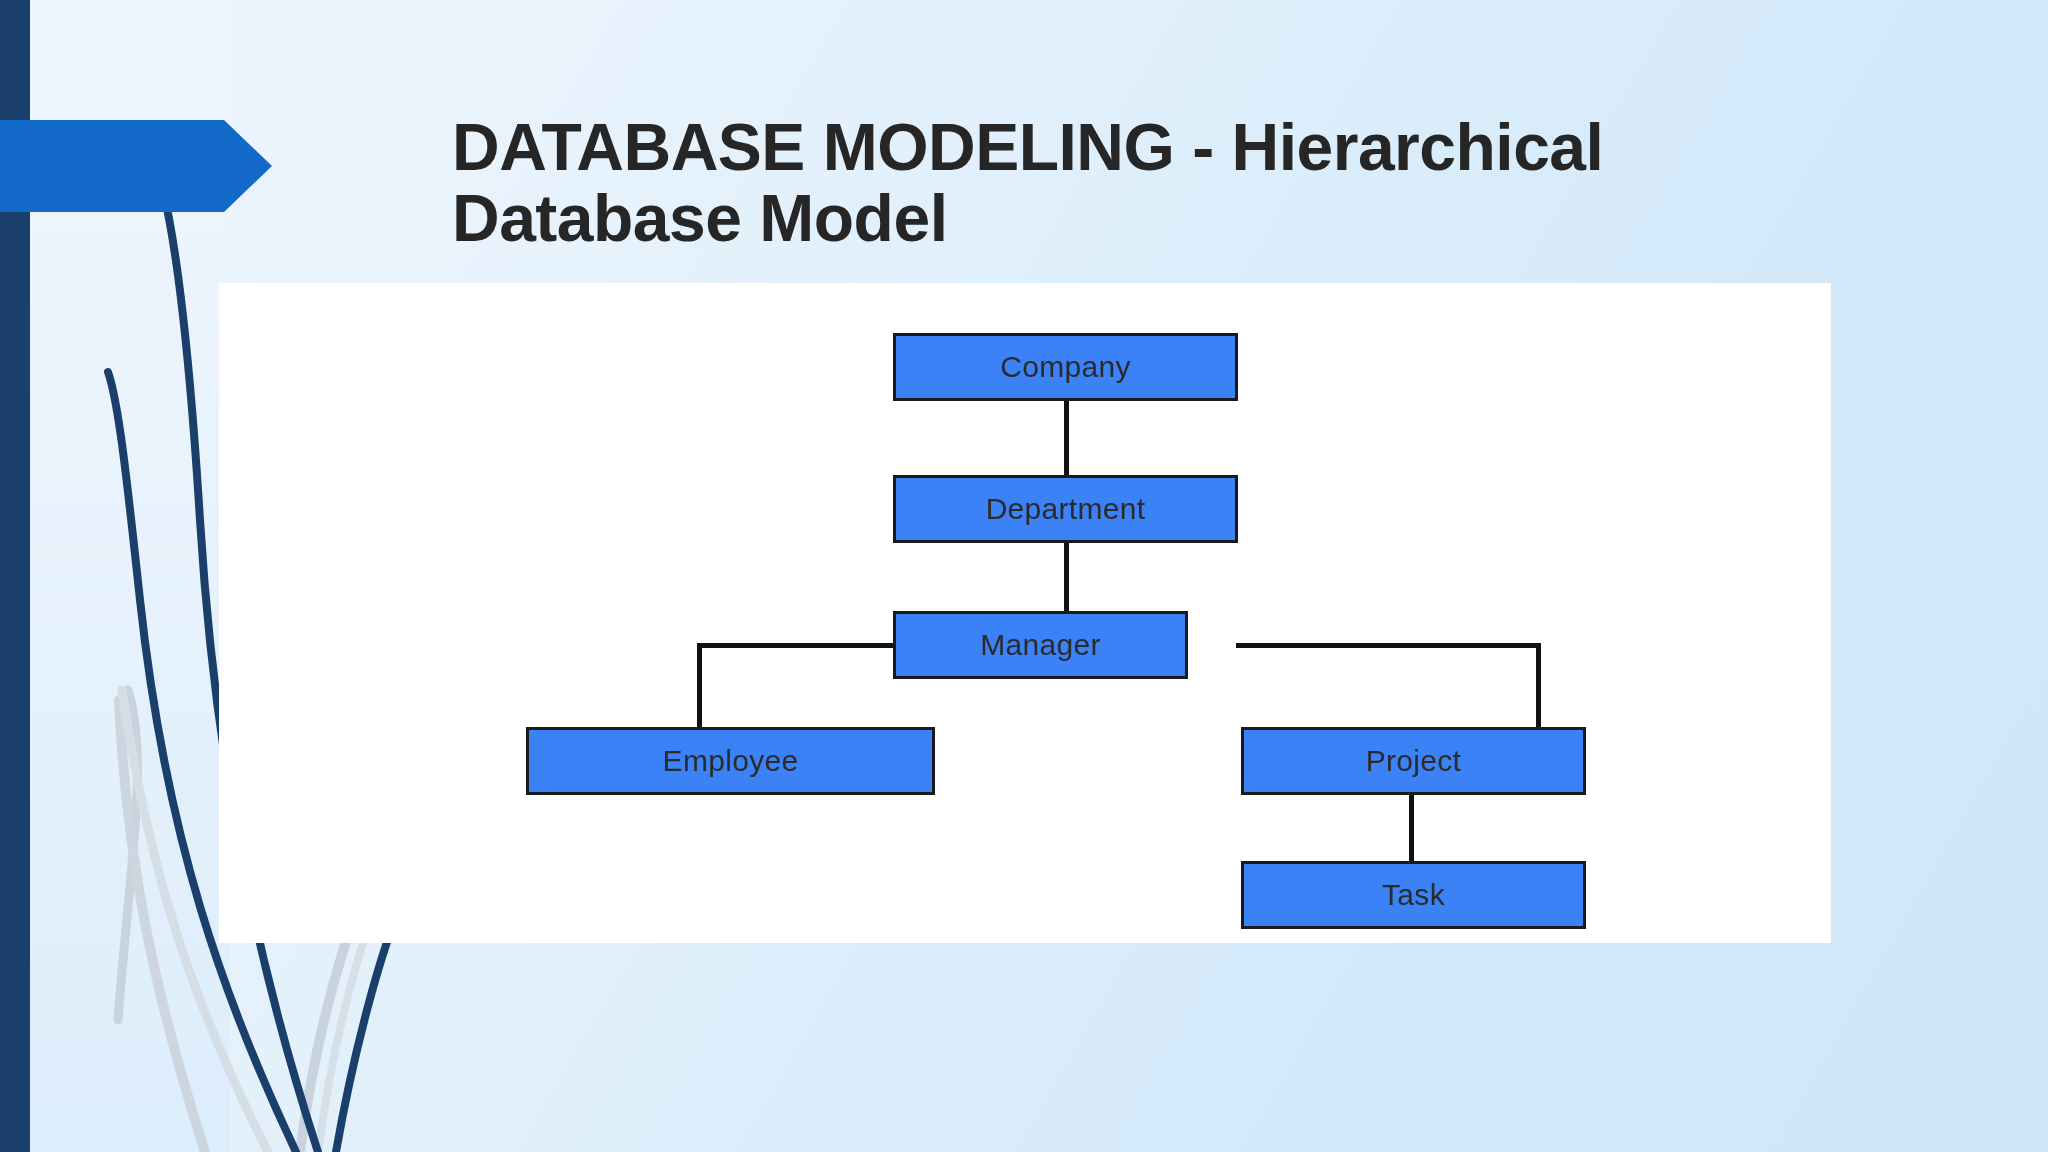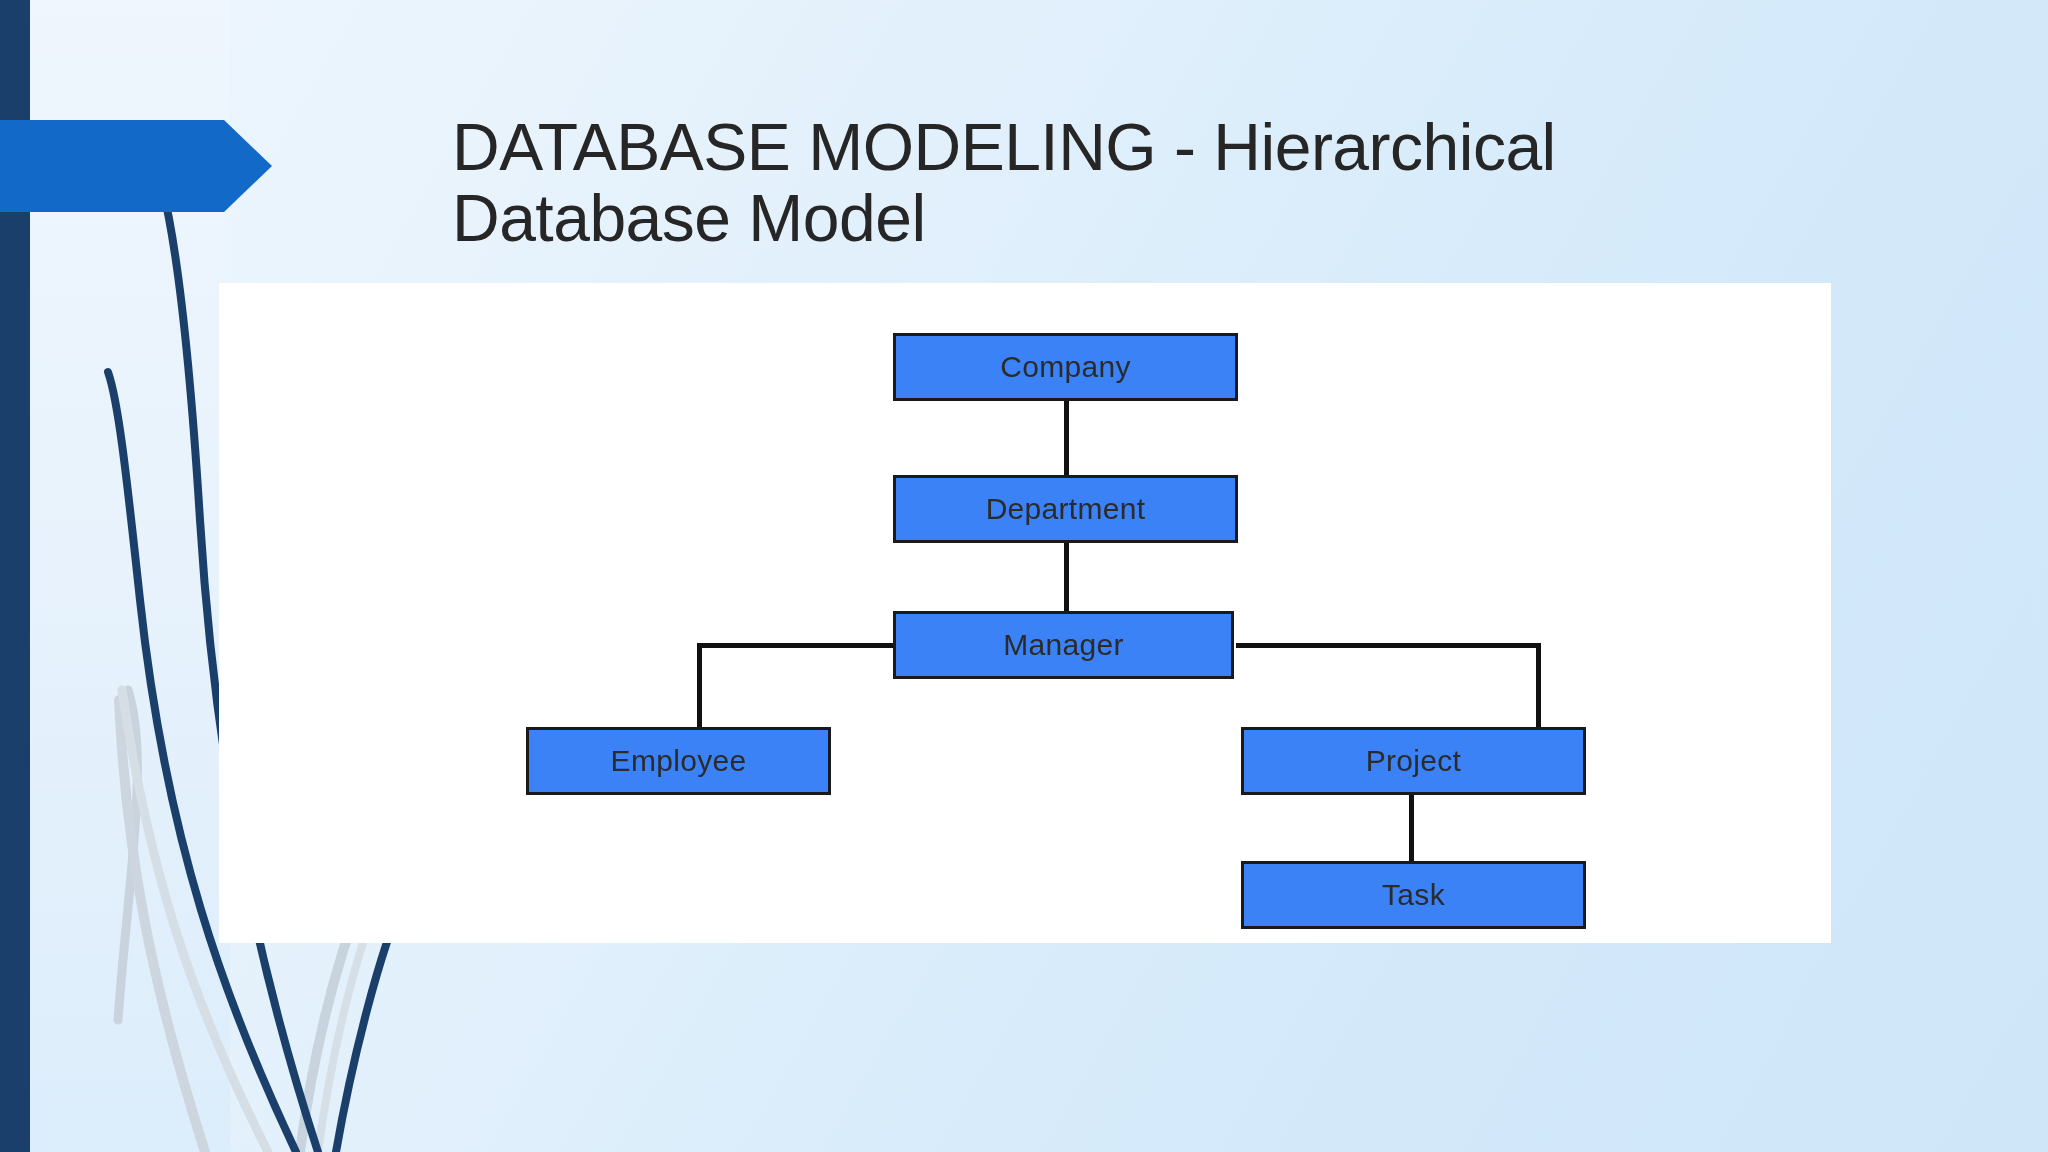--- a/index.html
+++ b/index.html
@@ -53,21 +53,21 @@
   }
 
   
   .slide-title {
     position: absolute;
     left: 452px;
     top: 112px;
     width: 1400px;
     font-size: 66px;
     line-height: 1.08;
-    font-weight: normal;
+    font-weight: bold;
     color: #262626;
     letter-spacing: -0.5px;
     white-space: pre-line;
   }
 
   
   .content-panel {
     position: absolute;
     left: 219px;
     top: 283px;
@@ -92,22 +92,22 @@
     color: #2b2b2b;
     font-size: 30px;
     font-family: "Liberation Sans", sans-serif;
     display: flex;
     align-items: center;
     justify-content: center;
     letter-spacing: 0.3px;
   }
   .node-company     { left: 674px; top:  50px; width: 345px; height: 68px; }
   .node-department  { left: 674px; top: 192px; width: 345px; height: 68px; text-align: right; }
-  .node-manager     { left: 674px; top: 328px; width: 341px; height: 68px; }
-  .node-employee    { left: 307px; top: 444px; width: 305px; height: 68px; }
+  .node-manager     { left: 674px; top: 328px; width: 295px; height: 68px; }
+  .node-employee    { left: 307px; top: 444px; width: 409px; height: 68px; }
   .node-project     { left: 1022px; top: 444px; width: 345px; height: 68px; }
   .node-task        { left: 1022px; top: 578px; width: 345px; height: 68px; }
 
   .edge {
     position: absolute;
     background: #111111;
   }
   
   .edge-co-dept  { left: 845px; top: 118px; width: 5px; height: 74px; }
   

